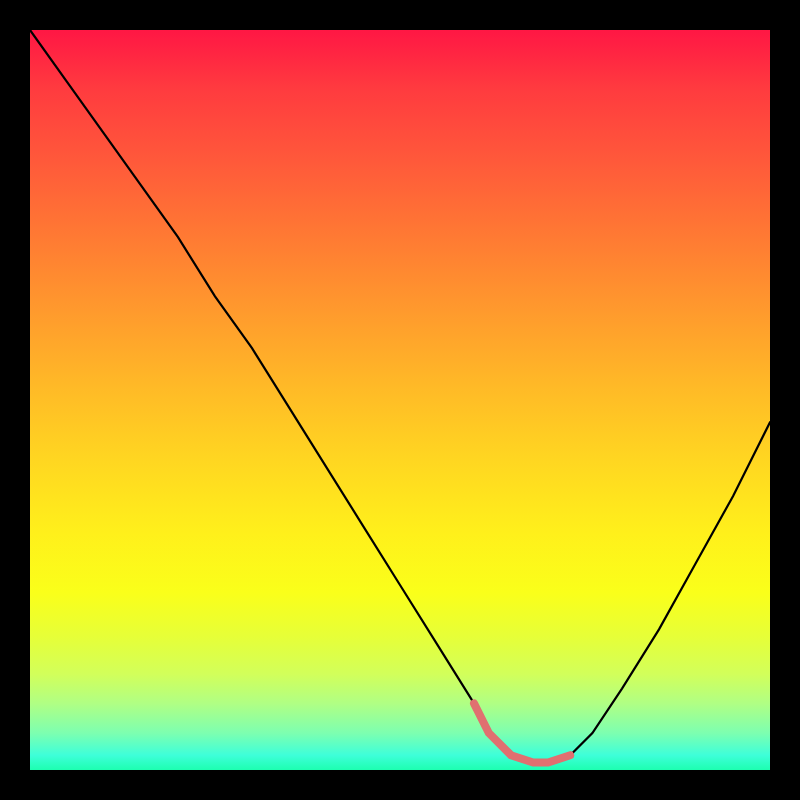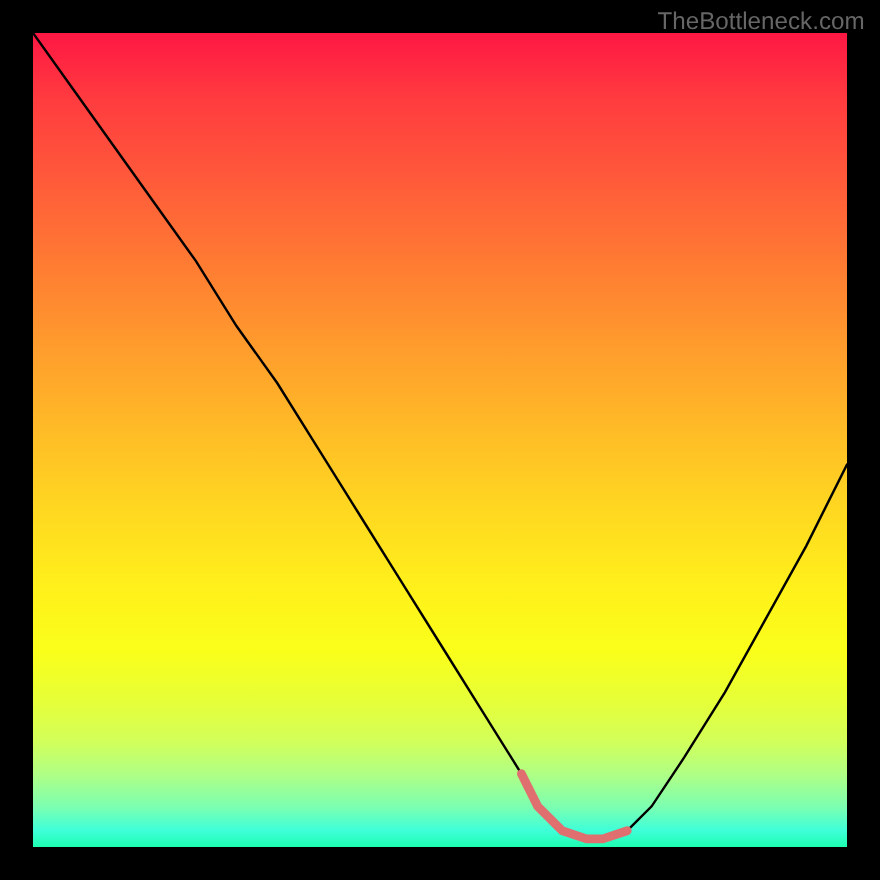--- a/index.html
+++ b/index.html
@@ -51,21 +51,20 @@
     position: absolute;
     inset: 0;
     width: 100%;
     height: 100%;
   }
 </style>
 </head>
 <body>
 
 <div class="container">
-  <div class="watermark">TheBottleneck.com</div>
 
   <div class="plot">
     <div class="gradient"></div>
     <svg class="curve" viewBox="0 0 740 740" preserveAspectRatio="none">
       <path d="M0.0 0.0 L37.0 51.8 L74.0 103.6 L111.0 155.4 L148.0 207.2 L185.0 266.4 L222.0 318.2 L259.0 377.4 L296.0 436.6 L333.0 495.8 L370.0 555.0 L407.0 614.2 L444.0 673.4 L458.8 703.0 L481.0 725.2 L503.2 732.6 L518.0 732.6 L540.2 725.2 L562.4 703.0 L592.0 658.6 L629.0 599.4 L666.0 532.8 L703.0 466.2 L740.0 392.2" id="curvePath" fill="none" stroke="#000" stroke-width="2.2" stroke-linecap="round"></path>
       <path d="M444.0 673.4 L458.8 703.0 L481.0 725.2 L503.2 732.6 L518.0 732.6 L540.2 725.2" id="highlightPath" fill="none" stroke="#e07070" stroke-width="8" stroke-linecap="round"></path>
     </svg>
   </div>
 </div>
 

